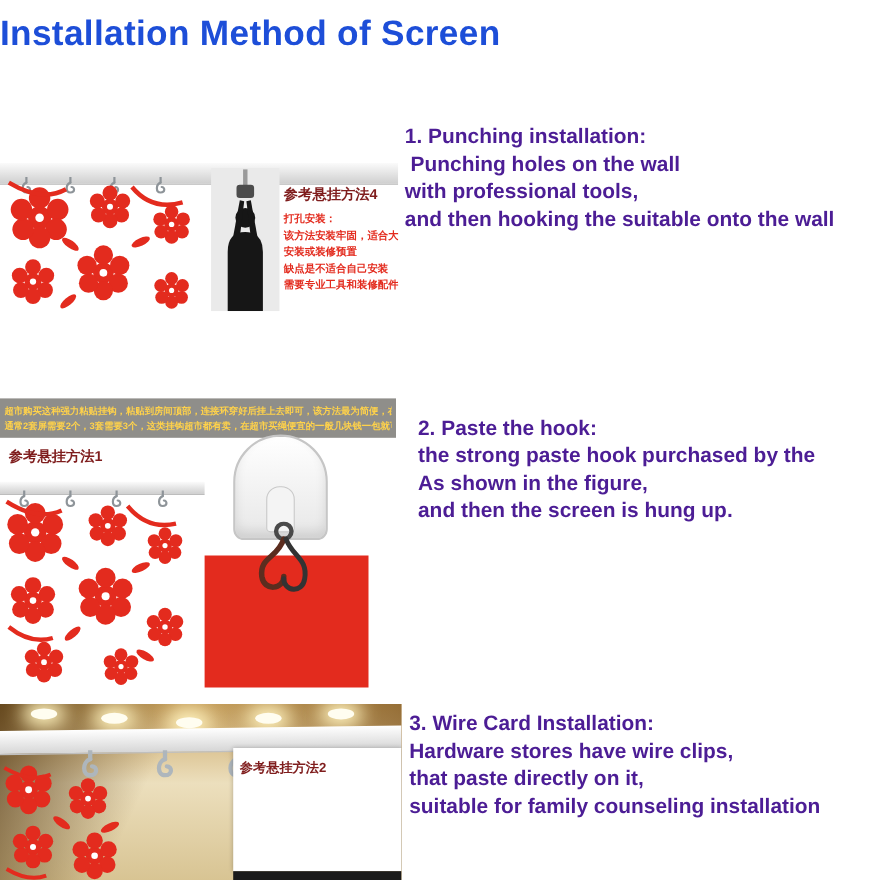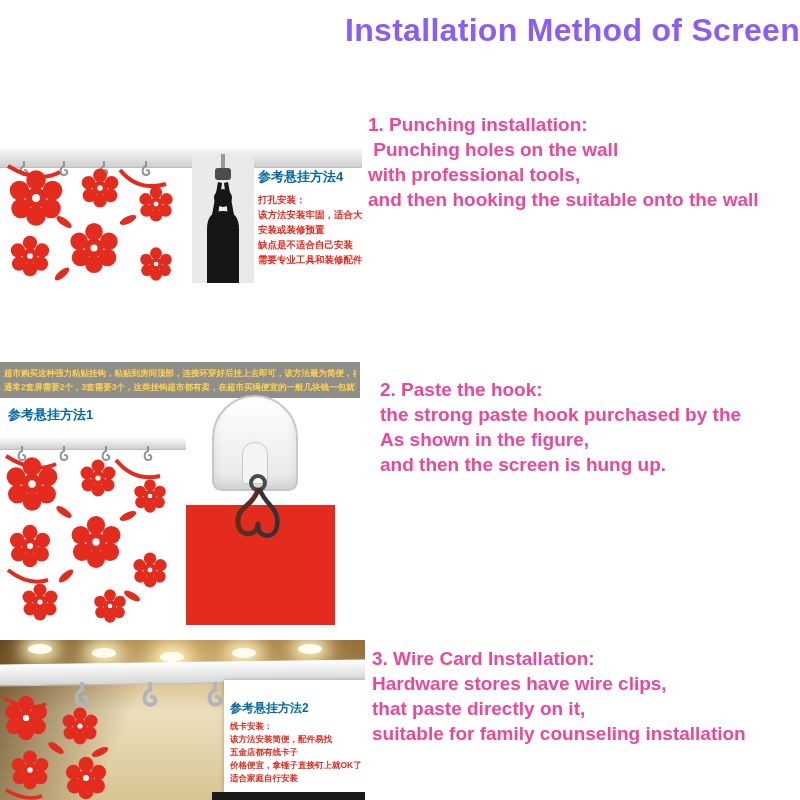--- a/index.html
+++ b/index.html
@@ -1,34 +1,34 @@
 <!DOCTYPE html>
 <html><head>
 <meta charset="utf-8">
 <style>
   * { margin:0; padding:0; box-sizing:border-box; }
   html,body { background:#ffffff; }
   body { font-family:"Liberation Sans", sans-serif; }
   .stage { position:relative; width:800px; height:800px; background:#fff; overflow:hidden; }
   .abs { position:absolute; }
-  .title { top:12px; left:0; width:100%; text-align:right; font-size:32px; font-weight:700; color:#8b5cf6; letter-spacing:.3px; }
-  .step-text { font-weight:700; font-size:19px; line-height:25px; color:#ec4899; }
+  .title { top:12px; left:0; width:100%; text-align:left; font-size:32px; font-weight:700; color:#1d4ed8; letter-spacing:.3px; }
+  .step-text { font-weight:700; font-size:19px; line-height:25px; color:#4c1d95; }
   .step-text .line { white-space:pre; }
   .figure { overflow:hidden; background:#fff; }
   .strip { background:linear-gradient(180deg,#fbfbfb 0%,#cfcfcf 100%); border-bottom:1px solid #bdbdbd; }
-  .fig-label { font-weight:700; font-size:13px; color:#0369a1; white-space:pre; }
+  .fig-label { font-weight:700; font-size:13px; color:#7f1d1d; white-space:pre; }
   .fig-note { color:#e32b1e; font-size:9.5px; line-height:15px; font-weight:700; }
   .fig-note .line { white-space:pre; }
   .photo { background:#eaeaea; }
   .arch { background:linear-gradient(180deg,#ffffff 0%,#e7e7e7 100%); border:2px solid #c6c6c6; border-radius:44px 44px 10px 10px; box-shadow:inset 0 -6px 10px rgba(0,0,0,.10); }
   .arch-slot { position:absolute; left:50%; transform:translateX(-50%); bottom:5px; width:26px; height:42px; background:#f4f4f4; border:1px solid #c9c9c9; border-radius:12px 12px 4px 4px; }
   .redrect { background:#e32b1e; }
   .banner { background:#8f8e8a; color:#ffd24a; font-size:8.5px; line-height:14px; font-weight:700; padding:4px 4px 0 4px; }
   .banner .line { white-space:pre; overflow:hidden; }
-  .whitebox { background:#fff; padding:20px 6px; box-shadow:0 0 4px rgba(0,0,0,.25);margin-left:12px; }
+  .whitebox { background:#fff; padding:10px 6px; box-shadow:0 0 4px rgba(0,0,0,.25); }
   .whitebox .fig-label { font-size:12px; margin-bottom:3px; }
   .whitebox .fig-note { font-size:8.5px; line-height:13px; }
   .light { background:#fffdf0; border-radius:50%; box-shadow:0 0 16px 8px rgba(255,242,190,.95); }
   .beam { background:linear-gradient(180deg,#ffffff 0%,#d6d6d6 100%); transform:skewY(-0.8deg); border-bottom:1px solid #bfbfbf; }
   .darkstrip { background:#1b1b1b; }
   .ceilphoto { background:
       linear-gradient(115deg, rgba(86,58,20,.85) 0%, rgba(86,58,20,0) 38%),
       linear-gradient(245deg, rgba(122,82,32,.65) 0%, rgba(122,82,32,0) 42%),
       linear-gradient(180deg,#c8a25f 0%, #ecdfbd 45%, #d8c493 100%); }
 </style>
@@ -213,24 +213,17 @@
         <use href="#flower" transform="translate(30,78) scale(1.05)"></use>
         <use href="#flower" transform="translate(86,86) scale(1.15)"></use>
         <use href="#leaf" transform="translate(56,56) rotate(35)"></use>
         <use href="#leaf" transform="translate(100,60) rotate(-25)"></use>
         <path d="M4 6 q24 14 42 6 M6 98 q20 12 36 6" stroke="#e32b1e" stroke-width="3.5" fill="none"></path>
       </g>
     </svg>
 
     <div class="abs whitebox" style="left:212px; top:40px; width:153px; height:112px;">
       <div class="fig-label">参考悬挂方法2</div>
-      <div class="fig-note">
-        <div class="line">线卡安装：</div>
-        <div class="line">该方法安装简便，配件易找</div>
-        <div class="line">五金店都有线卡子</div>
-        <div class="line">价格便宜，拿锤子直接钉上就OK了</div>
-        <div class="line">适合家庭自行安装</div>
-      </div>
     </div>
     <div class="abs darkstrip" style="left:212px; top:152px; width:153px; height:8px;"></div>
   </div>
 
 </div>
 
 </body></html>

